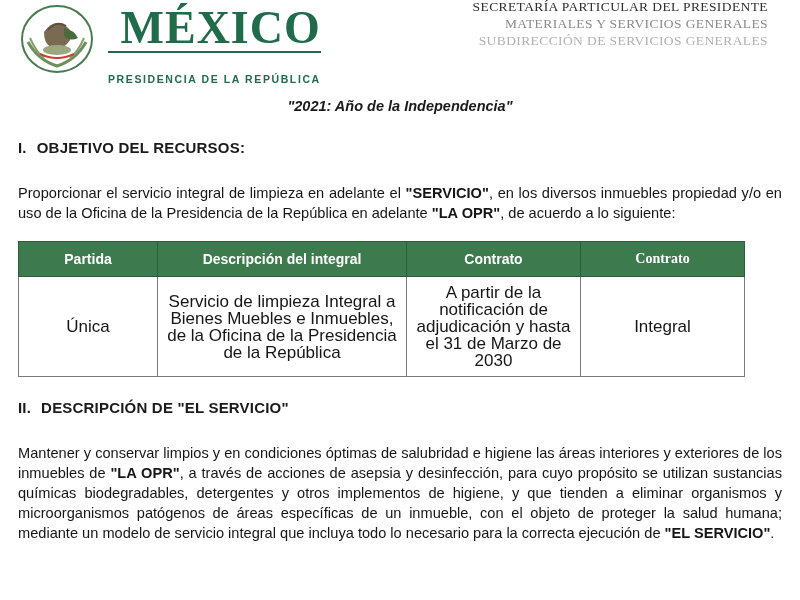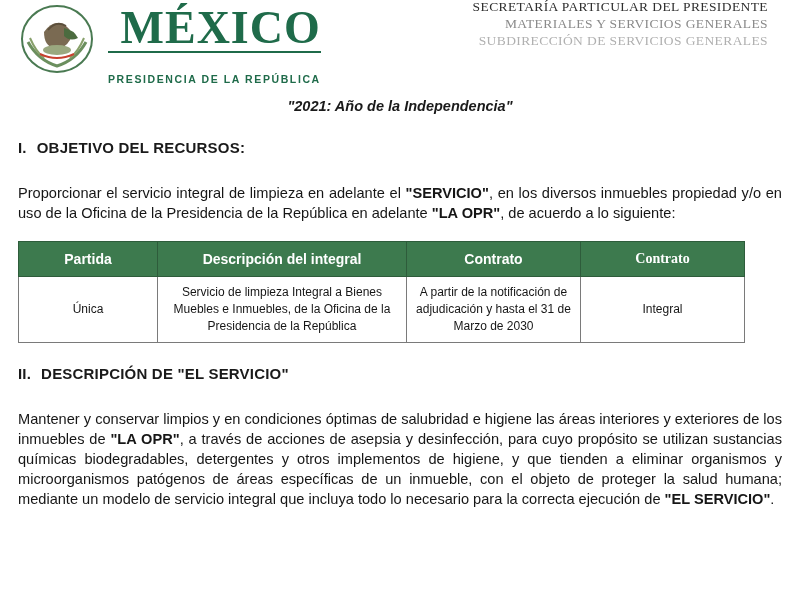--- a/index.html
+++ b/index.html
@@ -126,21 +126,21 @@
     background: #3d7a4e;
     color: #ffffff;
     font-size: 14px;
     font-weight: bold;
     padding: 9px 4px;
     border: 1px solid #2e5c3b;
     text-align: center;
   }
   table.svc td {
     border: 1px solid #7a7a7a;
-    font-size: 12px;
+    font-size: 17px;
     line-height: 17px;
     padding: 7px 6px;
     text-align: center;
     vertical-align: middle;
     color: #161616;
   }
   .col-1 { width: 130px; }
   .col-2 { width: 240px; }
   .col-3 { width: 165px; }
   .col-4 { width: 155px; font-family: Liberation Serif, serif; }

